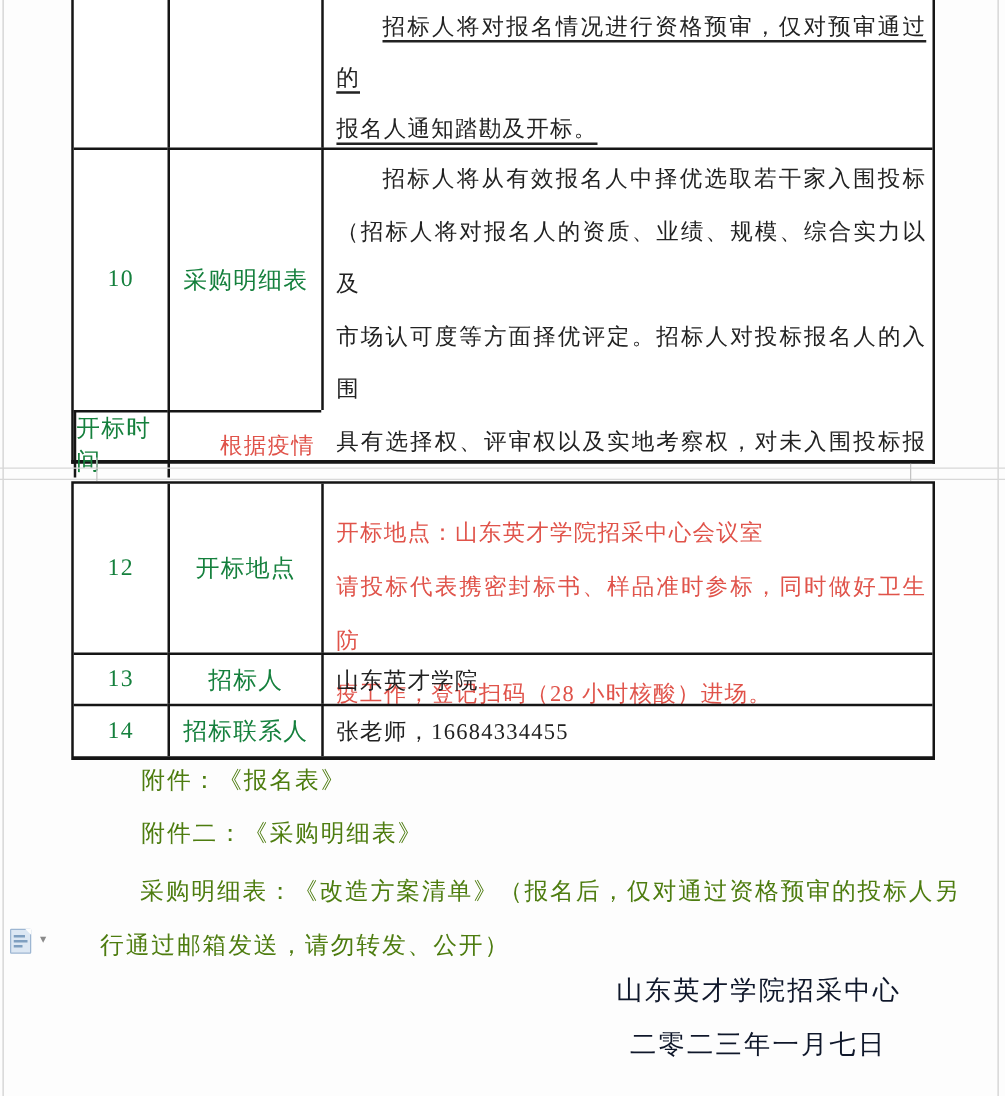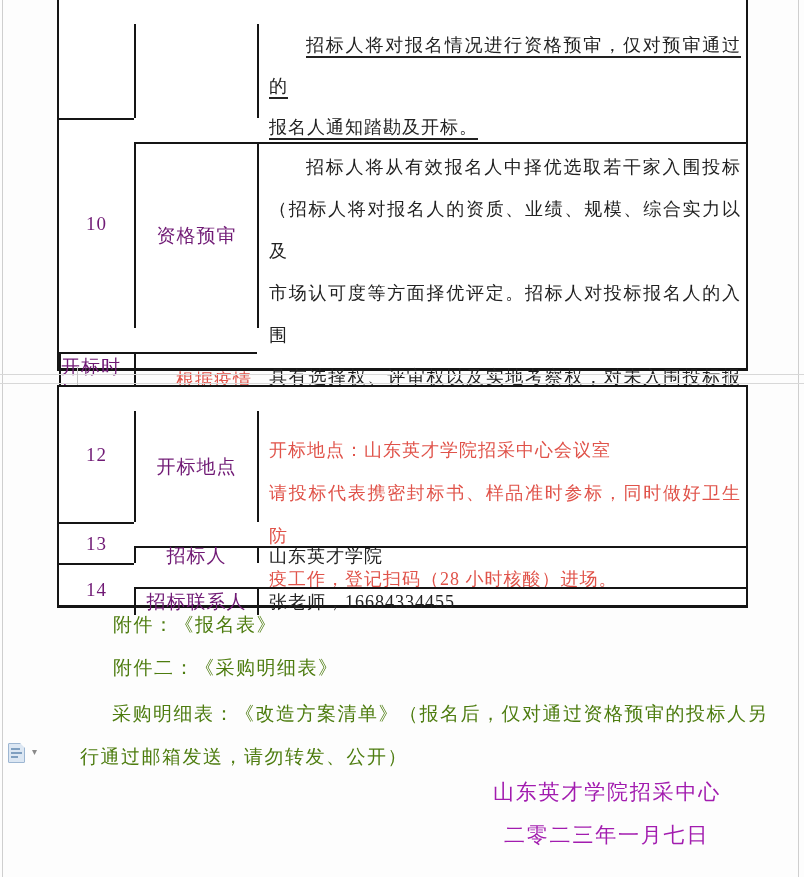--- a/index.html
+++ b/index.html
@@ -29,46 +29,46 @@
     box-sizing:border-box;
     display:grid;
     grid-template-columns:75px 123px 1fr;
     border-left:2px solid #151515;
     border-right:2px solid #151515;
     background:#fff;
   }
   .tbl1{top:0;height:371px;border-bottom:3px solid #151515;grid-template-rows:118px 210px 1fr;}
   .tbl2{top:385px;height:223px;border-top:2px solid #151515;border-bottom:3px solid #151515;grid-template-rows:135px 41px 1fr;}
   .cell{box-sizing:border-box;min-width:0;}
-  .bl{border-left:2px solid #151515;margin-top:24px;}
+  .bl{border-left:2px solid #151515;}
   .bt{border-top:2px solid #151515;}
   .num-cell,.label-cell{
     display:flex;align-items:center;justify-content:center;
-    font-size:19px;letter-spacing:1px;color:#701a75;
+    font-size:19px;letter-spacing:1px;color:#15803d;
   }
   .content-cell{
     padding:0 5px 0 10px;
     font-size:18px;color:#222;letter-spacing:1px;
   }
   .line{white-space:nowrap;overflow:hidden;}
   .jl{text-align:justify;text-align-last:justify;white-space:normal;}
   .indent2{text-indent:37px;}
   .indent15{text-indent:30px;}
   .uline{text-decoration:underline;text-underline-offset:5px;text-decoration-thickness:1.5px;}
   .red{color:#e0534a;}
 
   .carryover-cell{padding-top:1px;line-height:41px;}
   .r10-content{padding-top:2px;line-height:42px;}
   .r11-content{line-height:39px;}
   .r12-content{padding-top:18px;line-height:43px;}
   .vcenter{display:flex;align-items:center;}
 
   
   .ftext{position:absolute;font-size:19px;line-height:26px;letter-spacing:1.5px;color:#4d7c0f;white-space:nowrap;font-family:Liberation Serif, serif;}
-  .sig{position:absolute;font-size:21px;line-height:27px;letter-spacing:1.8px;color:#a21caf;white-space:nowrap;}
+  .sig{position:absolute;font-size:21px;line-height:27px;letter-spacing:1.8px;color:#0f172a;white-space:nowrap;}
 
   
   .paste-btn{position:absolute;left:7px;top:742px;width:34px;height:22px;}
   .paste-page{
     position:absolute;left:1px;top:1px;width:15px;height:18px;
     background:#dce7f3;border:1px solid #9db6d2;border-radius:1px;
   }
   .paste-page .pline{position:absolute;left:2px;height:2px;background:#7f9fc0;}
   .paste-page .pl1{top:4px;width:9px;}
   .paste-page .pl2{top:8px;width:11px;}
@@ -94,21 +94,21 @@
   <div class="tbl tbl1">
 
     <div class="cell"></div>
     <div class="cell bl"></div>
     <div class="cell bl content-cell carryover-cell">
       <div class="jl indent2 uline">招标人将对报名情况进行资格预审，仅对预审通过的</div>
       <div class="line uline">报名人通知踏勘及开标。</div>
     </div>
 
     <div class="cell bt num-cell">10</div>
-    <div class="cell bt bl label-cell">资格预审</div>
+    <div class="cell bt bl label-cell">采购明细表</div>
     <div class="cell bt bl content-cell r10-content">
       <div class="jl indent2">招标人将从有效报名人中择优选取若干家入围投标</div>
       <div class="jl">（招标人将对报名人的资质、业绩、规模、综合实力以及</div>
       <div class="jl">市场认可度等方面择优评定。招标人对投标报名人的入围</div>
       <div class="jl">具有选择权、评审权以及实地考察权，对未入围投标报名</div>
       <div class="line">人不负通知和解释义务）。</div>
     </div>
 
     <div class="cell bt bl label-cell">开标时间</div>
     <div class="cell bt bl content-cell r11-content vcenter">

